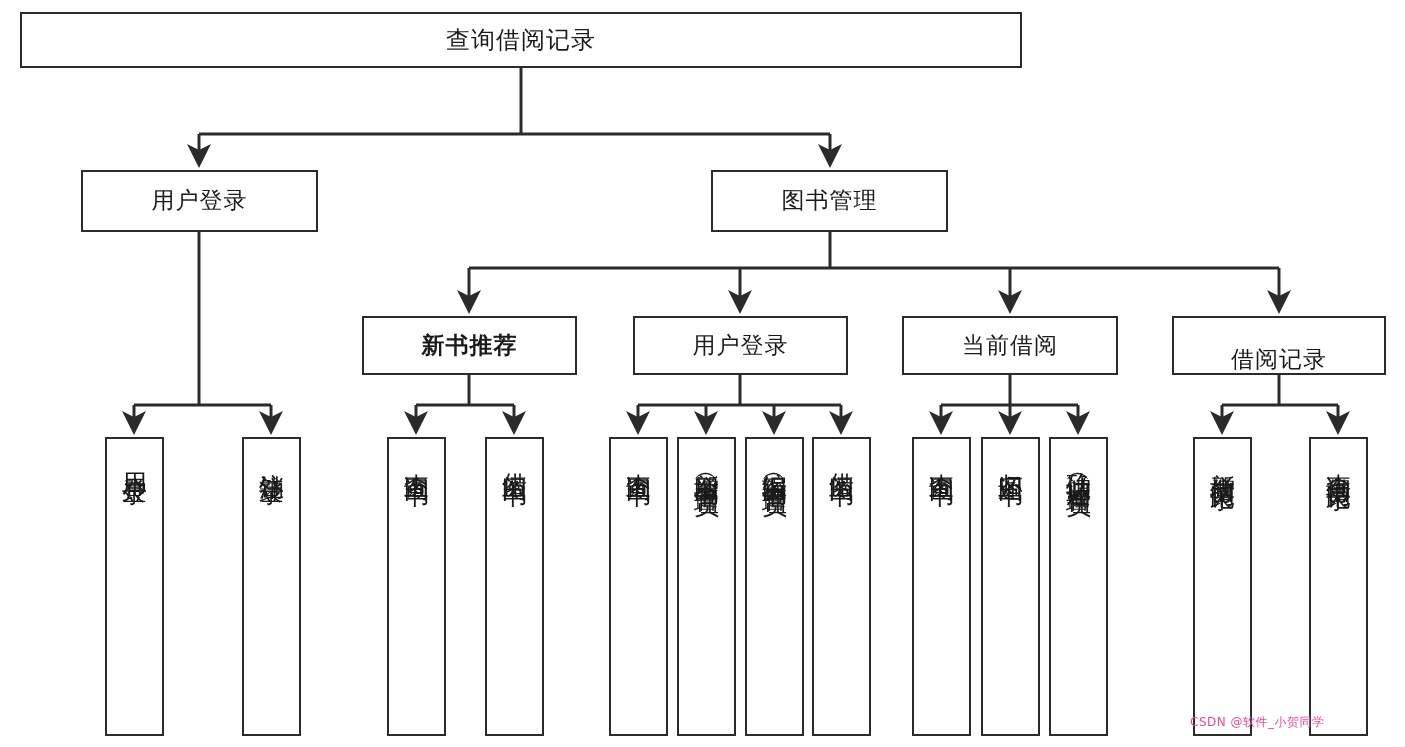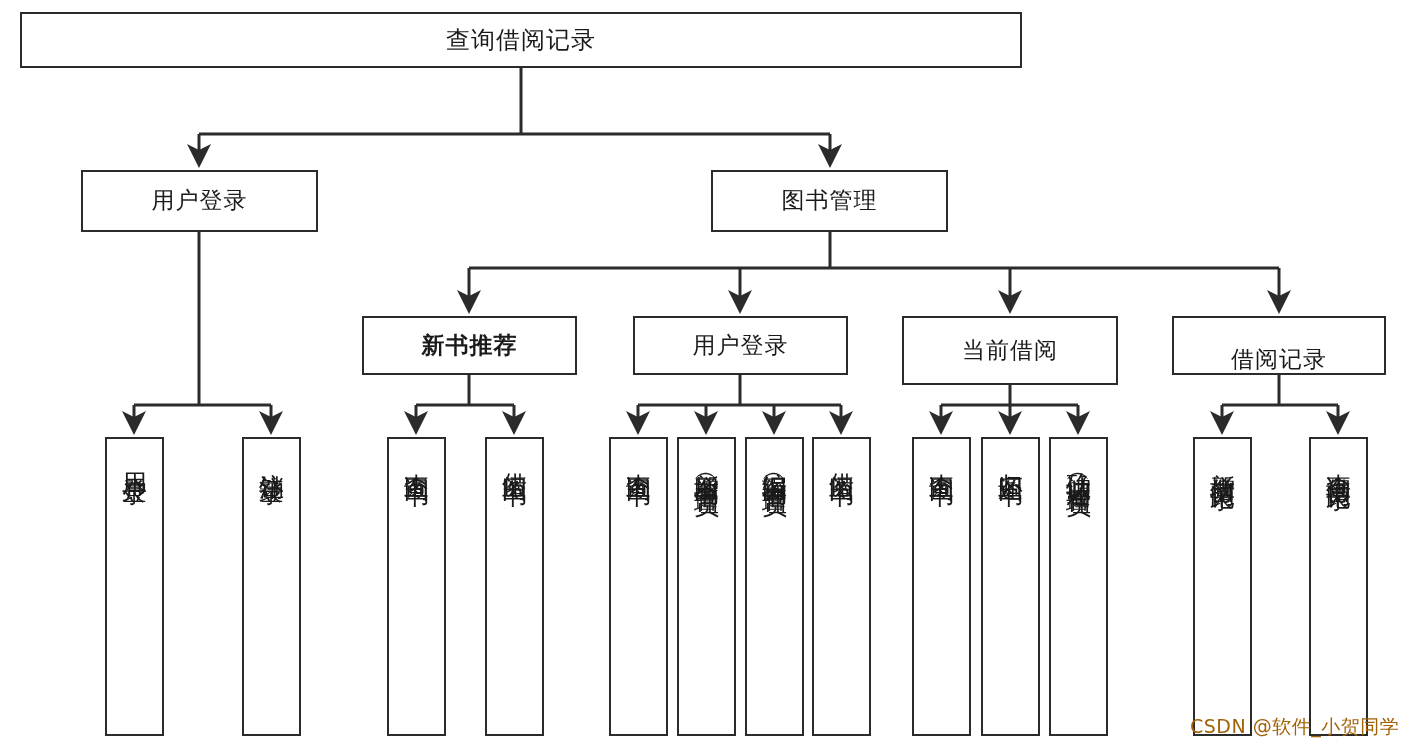--- a/index.html
+++ b/index.html
@@ -61,22 +61,22 @@
     text-orientation: upright;
     font-size: 25px;
     letter-spacing: 3px;
     line-height: 1;
     white-space: nowrap;
   }
   .watermark {
     position: absolute;
     left: 1190px;
     top: 714px;
-    font-size: 19px;
-    color: #a16207;
+    font-size: 12px;
+    color: #ec4899;
     letter-spacing: 0.5px;
     white-space: nowrap;
     z-index: 3;
     font-family: "DejaVu Sans", "Liberation Sans", sans-serif;
   }
 </style>
 </head>
 <body>
 
 <div id="diagram">
@@ -141,21 +141,21 @@
   <div class="node h-node" style="left:711px; top:170px; width:237px; height:62px;">
     <span class="node-label">图书管理</span>
   </div>
 
   <div class="node h-node" style="left:362px; top:316px; width:215px; height:59px;font-weight:bold;">
     <span class="node-label">新书推荐</span>
   </div>
   <div class="node h-node" style="left:633px; top:316px; width:215px; height:59px;">
     <span class="node-label">用户登录</span>
   </div>
-  <div class="node h-node" style="left:902px; top:316px; width:216px; height:69px;">
+  <div class="node h-node" style="left:902px; top:316px; width:216px; height:59px;">
     <span class="node-label">当前借阅</span>
   </div>
   <div class="node h-node" style="left:1172px; top:316px; width:214px; height:59px;align-items:flex-end;">
     <span class="node-label">借阅记录</span>
   </div>
 
   <div class="node v-node" style="left:105px; top:437px; width:59px; height:299px;">
     <span class="node-label">用户登录</span>
   </div>
   <div class="node v-node" style="left:242px; top:437px; width:59px; height:299px;">

